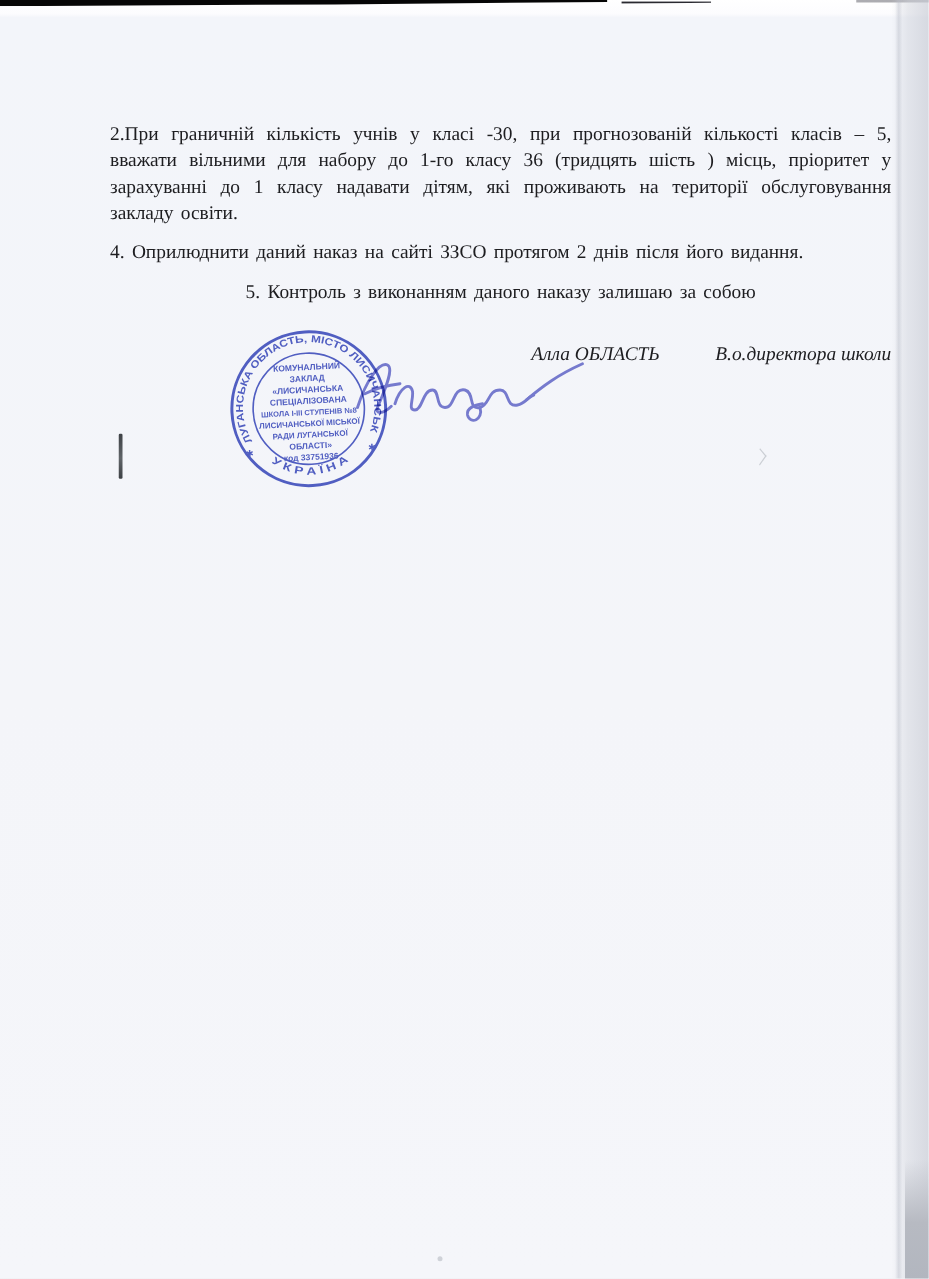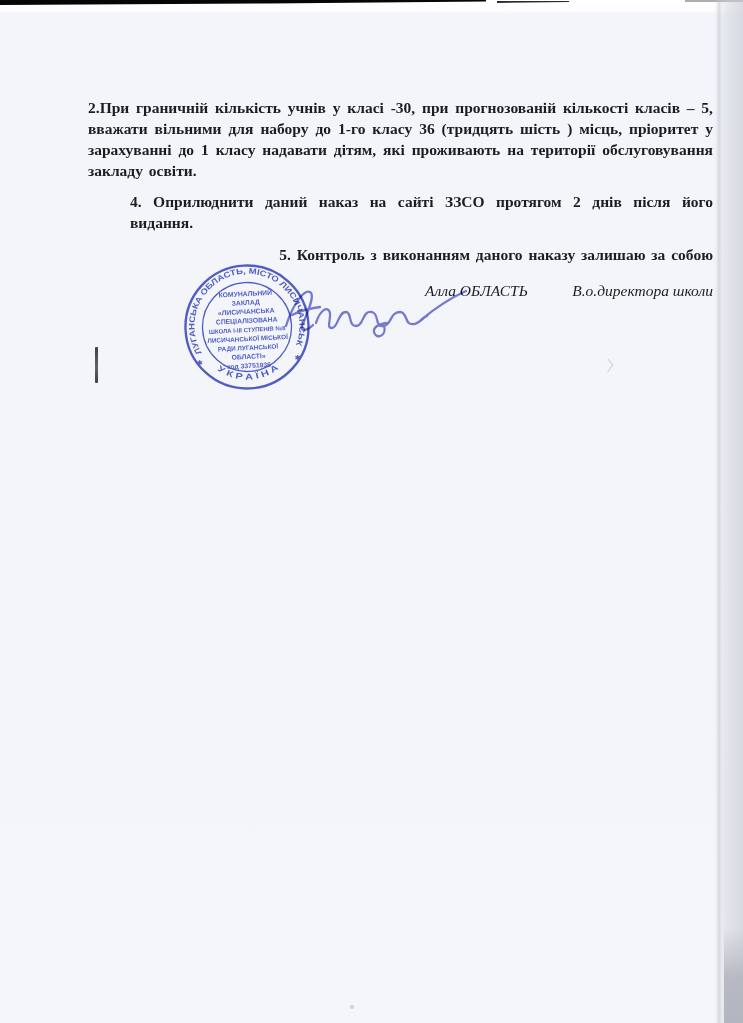--- a/index.html
+++ b/index.html
@@ -27,23 +27,23 @@
   .speck-a{position:absolute;left:604px;top:361px;width:7px;height:8px;opacity:.45;
     border-left:1.5px solid #9aa0a8;border-bottom:1.5px solid #9aa0a8;transform:rotate(-130deg) skewX(15deg);}
   .speck-b{position:absolute;left:350px;top:1005px;width:4px;height:4px;background:#c6c9d0;border-radius:50%;opacity:.8;}
   .pen-mark{position:absolute;left:95px;top:347px;width:2.5px;height:36px;
     background:linear-gradient(180deg,#3f4246,#606468 55%,#3d4044);border-radius:1px;}
   
   .content{
     position:absolute;left:88px;top:97px;width:625px;
     font-size:15.5px;line-height:21px;color:#1d1d20;text-align:justify;
   }
-  .content p{margin:0 0 10px 0;word-spacing:2px;font-weight:bold;}
-  .content p.p4{margin-bottom:11px;margin-left:42px;}
-  .content p.p5{margin-bottom:15px;text-align:right;}
+  .content p{margin:0 0 10px 0;word-spacing:2px;}
+  .content p.p4{margin-bottom:11px;}
+  .content p.p5{margin-bottom:29px;text-align:center;}
   .sig-row{position:relative;margin-top:8px;height:22px;text-align:right;font-style:italic;}
   .sig-name{position:absolute;left:337px;top:0;white-space:nowrap;}
   
   .stamp{
     position:absolute;left:177px;top:257px;width:140px;height:140px;
     transform:rotate(-3deg);mix-blend-mode:multiply;opacity:.88;
   }
   .stamp .ring-outer{fill:none;stroke:#3c4cbe;stroke-width:2.4;}
   .stamp .ring-inner{fill:none;stroke:#3c4cbe;stroke-width:1.3;}
   .stamp text{fill:#3c4cbe;font-family:"Liberation Sans","DejaVu Sans",sans-serif;font-weight:700;}

